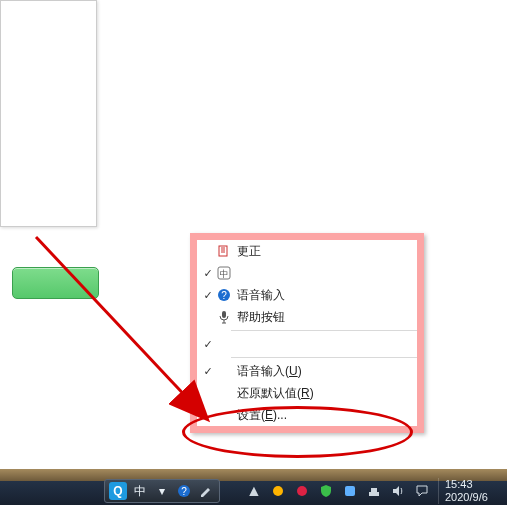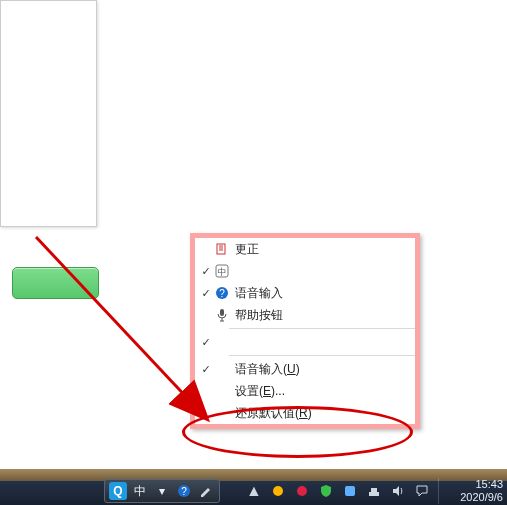--- a/index.html
+++ b/index.html
@@ -5,34 +5,34 @@
   html, body { margin: 0; padding: 0; width: 507px; height: 505px; overflow: hidden; font-family: "Microsoft YaHei", "Segoe UI", Arial, sans-serif; background: #fff; }
   .stage { position: relative; width: 507px; height: 505px; }
 
   
   .panel { position: absolute; left: 0; top: 0; width: 95px; height: 225px; background: #fff; border: 1px solid #ccc; box-shadow: 1px 1px 3px rgba(0,0,0,.15); }
 
   
   .green-btn { position: absolute; left: 12px; top: 267px; width: 85px; height: 30px; background: linear-gradient(#7edc8c,#56c86b); border: 1px solid #3aa04e; border-radius: 5px; box-shadow: inset 0 1px 0 rgba(255,255,255,.5); }
 
   
-  .menu { position: absolute; left: 190px; top: 233px; width: 220px; background: #fff; border: 5px solid #fca5a5; box-shadow: 2px 2px 4px rgba(0,0,0,.25); font-size: 12px; color: #222; }
+  .menu { position: absolute; left: 190px; top: 233px; width: 220px; background: #fff; border: 7px solid #fca5a5; box-shadow: 2px 2px 4px rgba(0,0,0,.25); font-size: 12px; color: #222; }
   .menu .row { display: flex; align-items: center; height: 22px; padding: 0 6px 0 4px; white-space: nowrap; }
   .menu .chk { width: 14px; text-align: center; color: #333; font-size: 11px; }
   .menu .ico { width: 18px; display:flex; justify-content:center; align-items:center; }
   .menu .lbl { padding-left: 4px; }
   .menu hr { border: none; border-top: 1px solid #d9d9d9; margin: 2px 0 2px 34px; }
   .mn { text-decoration: underline; }
 
   
   .taskbar { position: absolute; left: 0; bottom: 0; width: 507px; height: 36px; background: linear-gradient(#2a3a52,#17202e); }
   .tb-top { position:absolute; top:0; left:0; right:0; height:12px; background: linear-gradient(#a48a5d,#6e5a3b); }
   .tray { position: absolute; right: 0; bottom: 0; height: 28px; display: flex; align-items: center; gap: 8px; padding: 0 4px; }
   .tray .ic { width: 16px; height: 16px; display:flex; align-items:center; justify-content:center; color:#cfd8e0; }
-  .clock { color: #e6edf3; font-size: 11px; line-height: 13px; text-align: right; min-width: 58px; border-left: 1px solid rgba(255,255,255,.18); padding-left:6px; }
+  .clock { color: #e6edf3; font-size: 11px; line-height: 13px; text-align: left; min-width: 58px; border-left: 1px solid rgba(255,255,255,.18); padding-left:6px; }
 
   
   .langbar { position: absolute; left: 104px; bottom: 2px; height: 22px; display: flex; align-items: center; gap: 4px; padding: 0 4px; background: linear-gradient(#3f4a58,#232a33); border: 1px solid #596575; border-radius: 3px; color:#e6edf3; font-size:12px; }
   .langbar .q { width:18px; height:18px; background:#1e9ae0; border-radius:3px; display:flex; align-items:center; justify-content:center; color:#fff; font-weight:bold; font-size:12px; }
   .langbar .seg { display:flex; align-items:center; justify-content:center; width:18px; height:18px; color:#e6edf3; }
 
   
   .arrow-svg, .ellipse { position:absolute; pointer-events:none; }
   .ellipse { border:3px solid #d40000; border-radius:50%; }
 
@@ -97,26 +97,26 @@
     <hr>
 
     <div class="row">
       <span class="chk">✓</span>
       <span class="ico"></span>
       <span class="lbl"><span>语音输入(</span><span class="mn">U</span><span>)</span></span>
     </div>
     <div class="row">
       <span class="chk"></span>
       <span class="ico"></span>
-      <span class="lbl"><span>设置(</span><span class="mn">E</span><span>)...</span></span>
+      <span class="lbl"><span>还原默认值(</span><span class="mn">R</span><span>)</span></span>
     </div>
     <div class="row">
       <span class="chk"></span>
       <span class="ico"></span>
-      <span class="lbl"><span>还原默认值(</span><span class="mn">R</span><span>)</span></span>
+      <span class="lbl"><span>设置(</span><span class="mn">E</span><span>)...</span></span>
     </div>
   </div>
 
   <svg class="arrow-svg" style="left:0;top:0" width="507" height="505">
     <defs>
         <marker id="ah" markerWidth="14" markerHeight="12" refX="12" refY="6" orient="auto">
           <path d="M0 0 L14 6 L0 12 z" fill="#d40000"></path>
         </marker>
       </defs>
     <line x1="36" y1="237" x2="206" y2="418" stroke="#d40000" stroke-width="3" marker-end="url(#ah)"></line>

